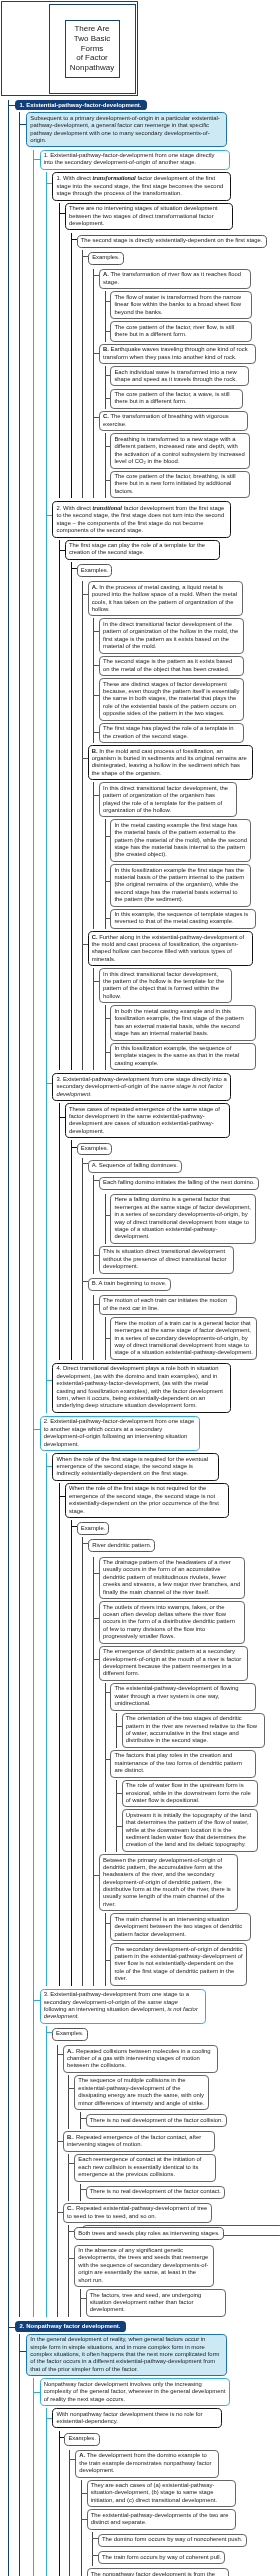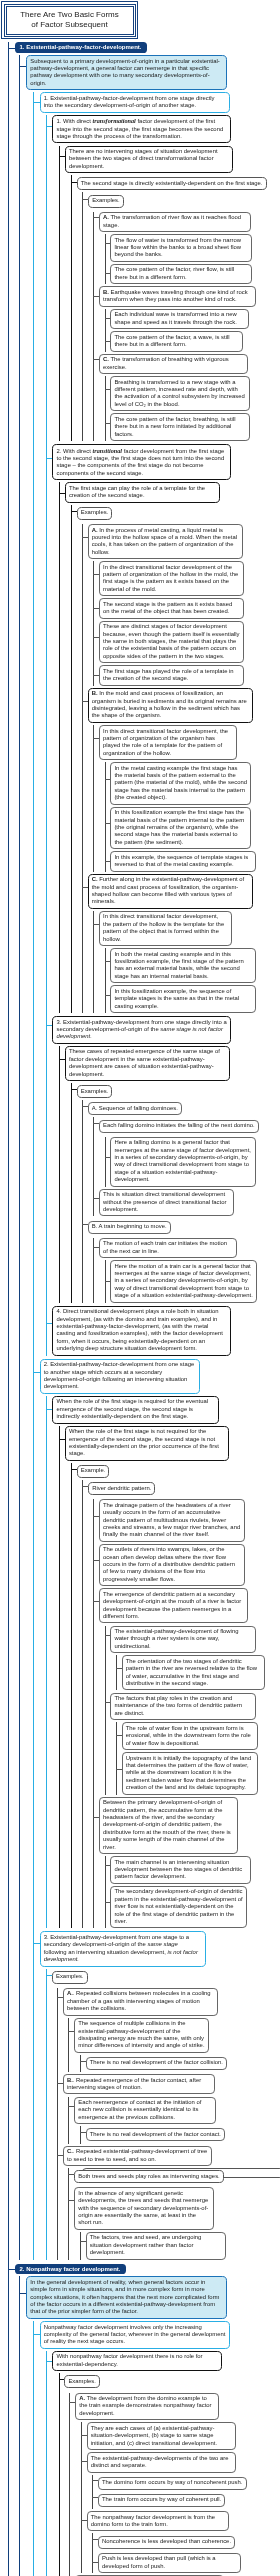--- a/index.html
+++ b/index.html
@@ -9,21 +9,21 @@
     color:#1a1a1a;
     -webkit-font-smoothing:antialiased;
   }
   #root{position:relative;width:281px;}
 
   
   .title-wrap{position:relative;margin:1px 0 0 1px;width:137px;}
   .title-outer{
     border:1.5px solid #14407e;background:#fff;padding:1.5px;border-radius:0.5px;
   }
-  .title-mid{border:0.5px solid #14407e;padding:1px;}
+  .title-mid{border:0.5px solid #14407e;padding:15px;margin-left:45px;}
   .title-inner{
     border:1px solid #14407e;padding:3.6px 3.1px 4.1px 3.1px;text-align:center;
     font-size:8px;line-height:1.22;color:#1a1a1a;
   }
 
   
   .rail{position:relative;}
   .rail::before{
     content:"";position:absolute;left:0;top:0;bottom:0;width:0;
     border-left-width:var(--rw,1px);border-left-style:solid;border-left-color:var(--rc,#444);
@@ -85,21 +85,21 @@
 </head>
 <body>
 
 <div id="root">
 
   <div class="title-wrap">
     <div class="title-outer">
       <div class="title-mid">
         <div class="title-inner">
           <div>There Are Two Basic Forms</div>
-          <div>of Factor Subsequent</div>
+          <div>of Factor Nonpathway</div>
         </div>
       </div>
     </div>
   </div>
 
   <div class="rail" style="--rc:#113f7c;--rw:1.5px;margin-left:7.7px;padding-left:7.2px;">
 
     <div style="position:relative;margin-top:3.1px;">
       <div class="tick nv" style="top:5.7px;left:-7.2px;width:7.2px;border-top-width:1.5px;"></div>
       <div class="lvl-h">1. Existential-pathway-factor-development.</div>

